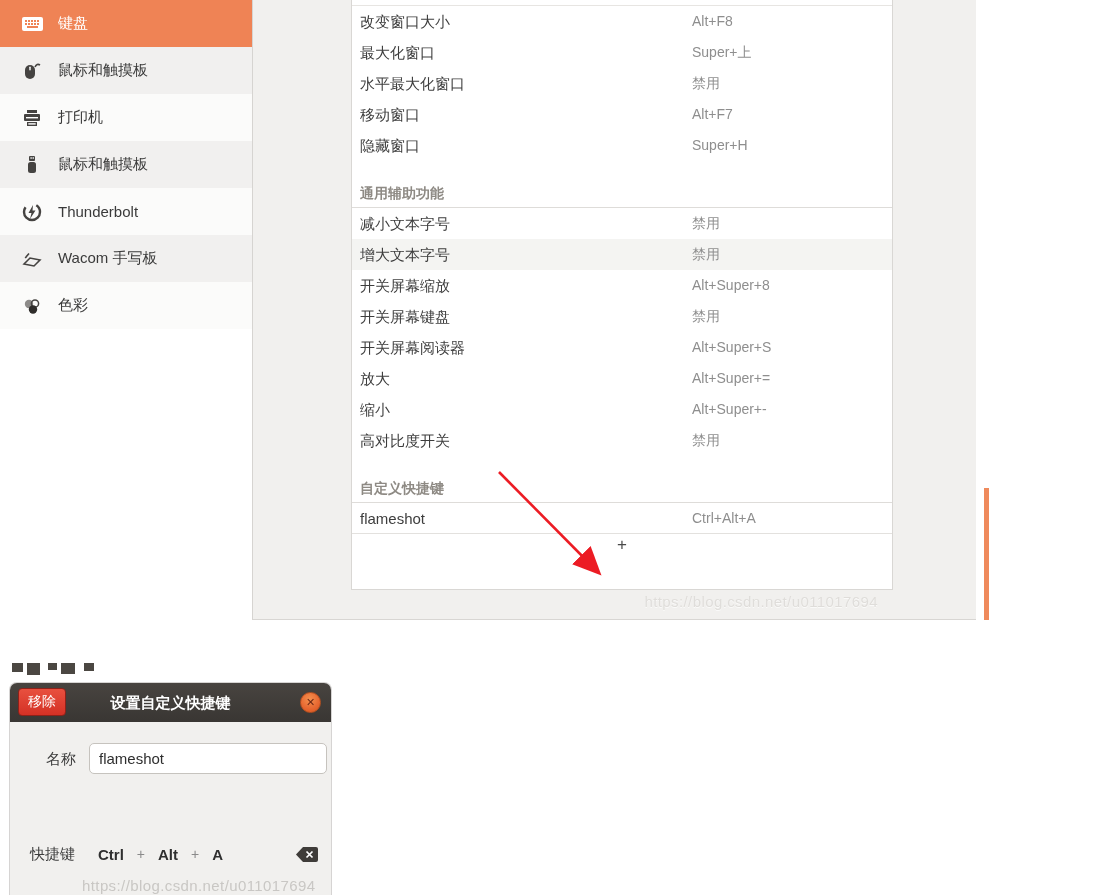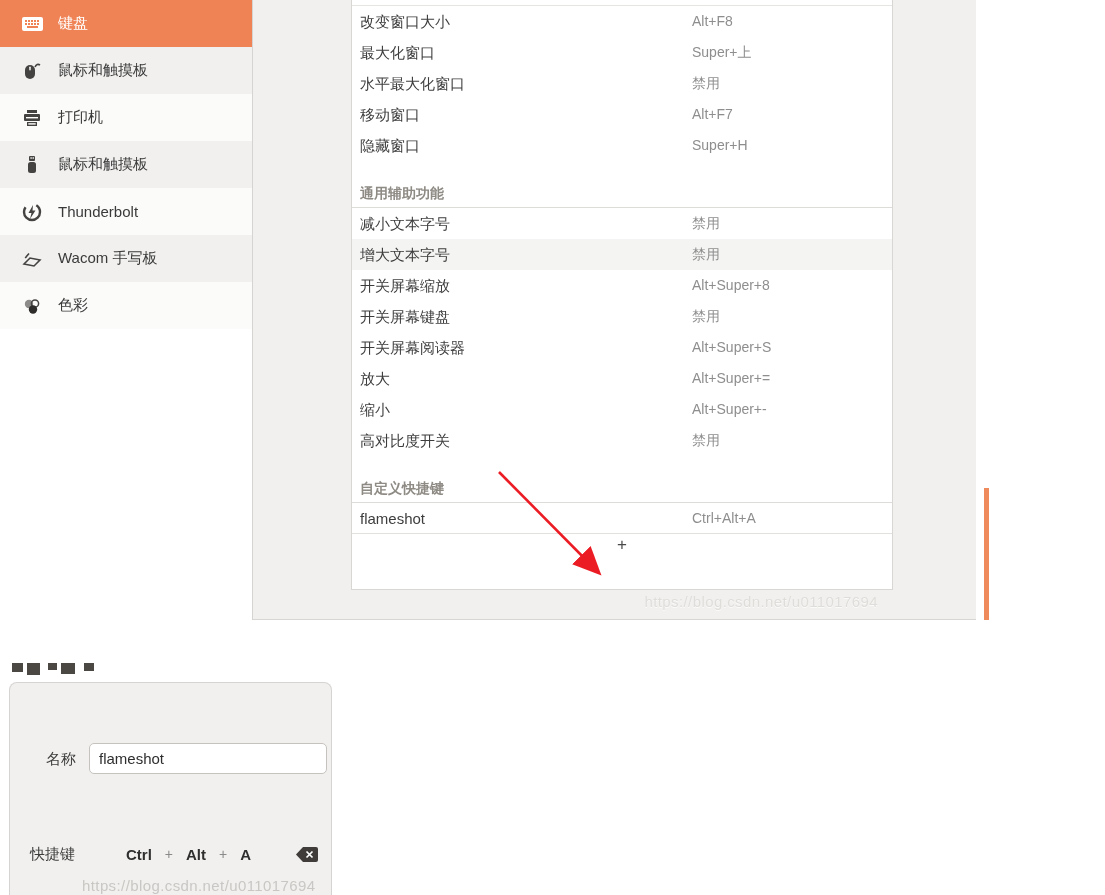--- a/index.html
+++ b/index.html
@@ -62,21 +62,21 @@
                text-align:center; line-height:19px; cursor:pointer; }
 
   .frow { position:absolute; left:0; width:100%; height:32px; }
   .frow .flabel { position:absolute; left:36px; line-height:32px; font-size:15px; color:#3d3d3d;font-family:Liberation Serif, serif; }
   .frow input { position:absolute; left:79px; top:0; width:238px; height:31px;
                 border:1px solid #c6c3be; border-radius:5px; background:#fff;
                 font-size:15px; padding:0 9px; color:#2e2e2e;
                 font-family:"Liberation Sans","DejaVu Sans",sans-serif; }
   .shortcut-row { position:absolute; left:0; top:158px; width:100%; height:26px; }
   .shortcut-row .flabel { position:absolute; left:20px; line-height:26px; font-size:15px; color:#3d3d3d; }
-  .keys { position:absolute; left:88px; top:0; height:26px; display:flex; align-items:center;margin-left:28px; }
+  .keys { position:absolute; left:88px; top:0; height:26px; display:flex; align-items:center; }
   .keys .k { font-size:15px; font-weight:600; color:#2f2f2f; }
   .keys .p { font-size:14px; color:#8a8a8a; margin:0 13px; }
   .backspace { position:absolute; right:13px; top:6px; cursor:pointer; }
   .dlg-watermark { position:absolute; left:72px; top:194px; font-size:15px; color:#c9c7c4;
                    letter-spacing:.4px; white-space:nowrap; }
 </style>
 </head>
 <body>
 
 <div id="stage">
@@ -212,20 +212,25 @@
     </svg>
   </div>
 
   <div class="fragment">
     <span style="width:11px;height:9px"></span><span style="width:13px;height:12px"></span>
     <span style="width:9px;height:7px"></span><span style="width:14px;height:11px"></span>
     <span style="width:10px;height:8px"></span>
   </div>
 
   <div class="dialog">
+    <div class="dlg-header">
+      <button class="remove-btn">移除</button>
+      <div class="dlg-title">设置自定义快捷键</div>
+      <div class="close-btn">✕</div>
+    </div>
 
     <div class="frow" style="top:60px">
       <span class="flabel">名称</span>
       <input type="text" value="flameshot" style="">
     </div>
 
 
     <div class="shortcut-row">
       <span class="flabel">快捷键</span>
       <span class="keys">

